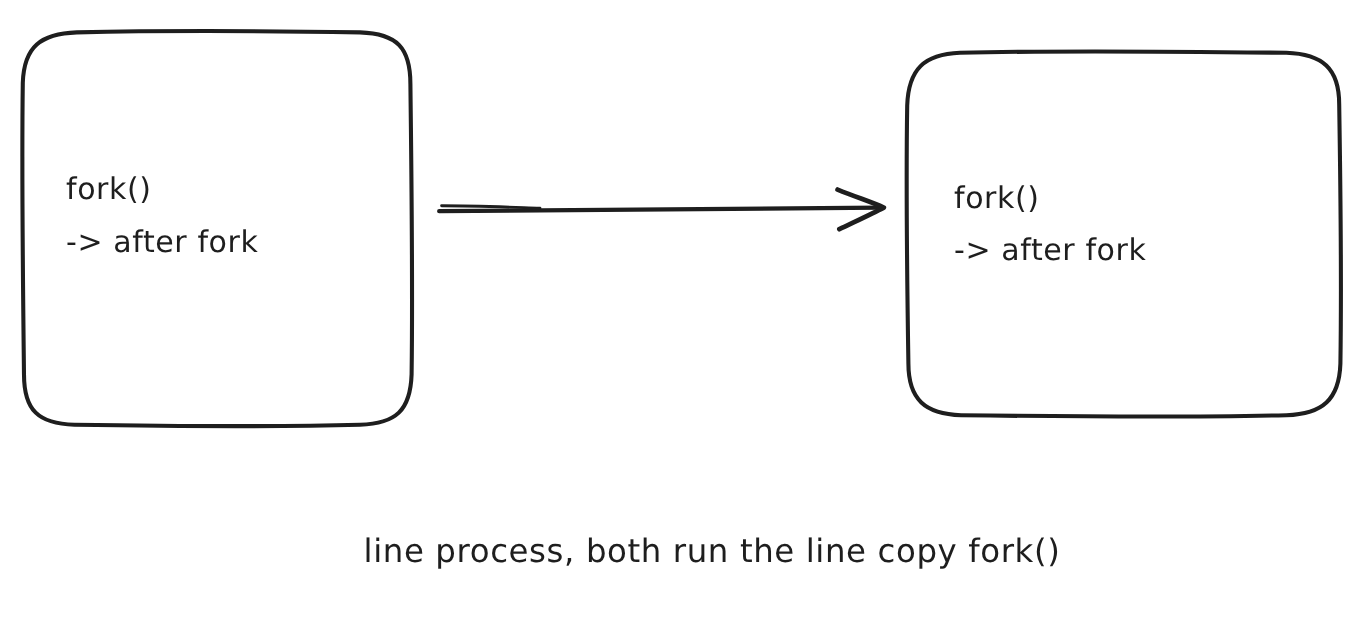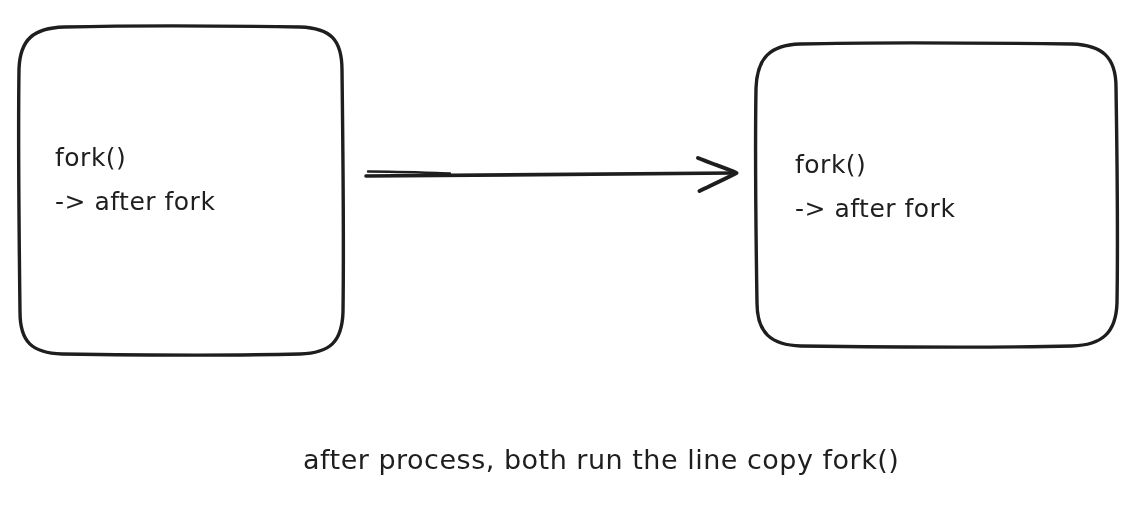--- a/index.html
+++ b/index.html
@@ -86,16 +86,16 @@
     <div>fork()</div>
     <div>-&gt; after fork</div>
   </div>
 
   <div class="box-text right">
     <div>fork()</div>
     <div>-&gt; after fork</div>
   </div>
 
   <div class="caption">
-    <span>after process, </span><span class="u">both</span><span> run the line copy fork()</span>
+    <span>line process, </span><span class="u">both</span><span> run the line copy fork()</span>
   </div>
 
 </div>
 
 </body></html>

